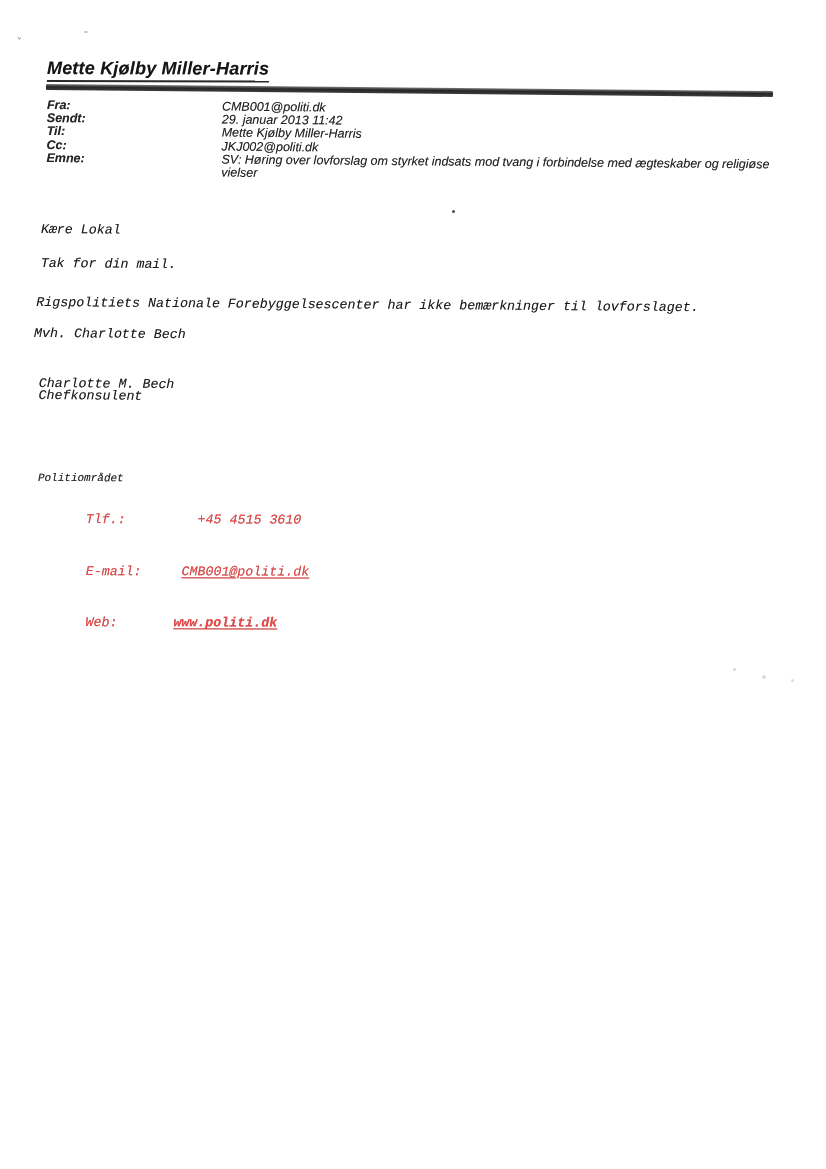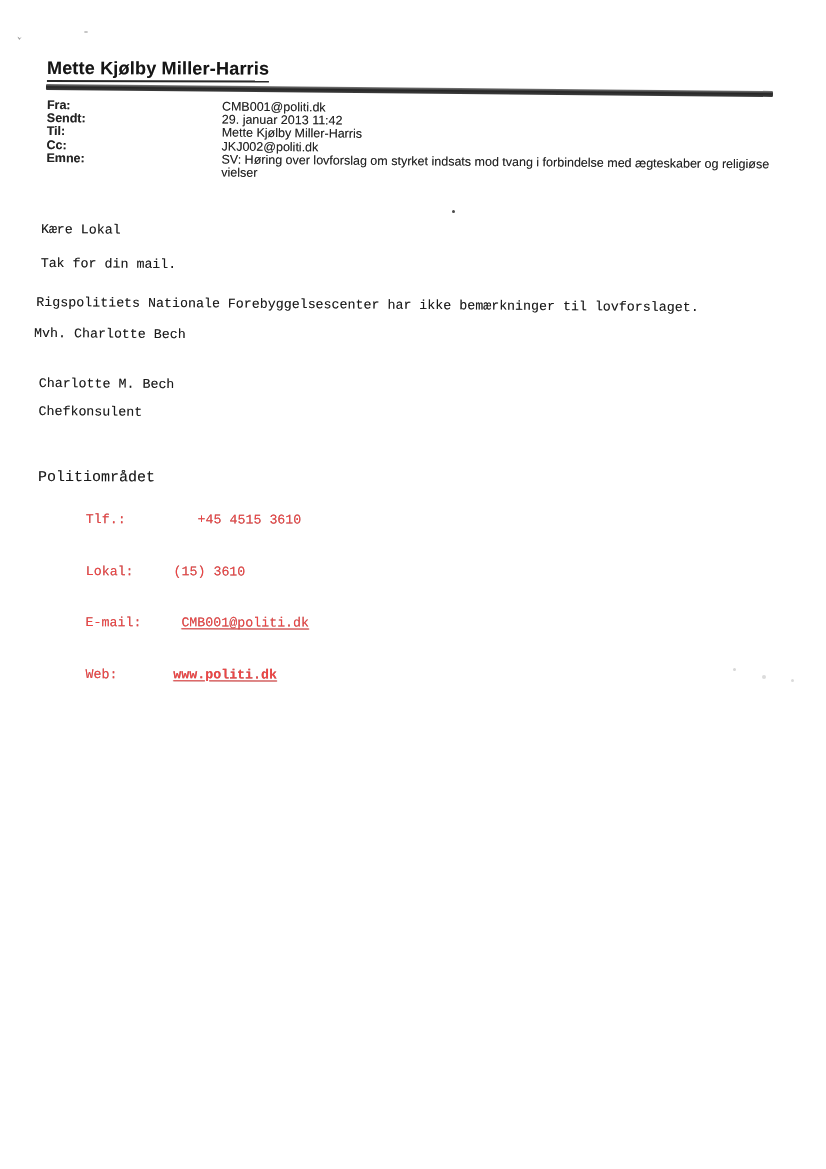--- a/index.html
+++ b/index.html
@@ -1,20 +1,20 @@
 <!DOCTYPE html>
 <html><head>
 <meta charset="utf-8">
 <style>
   * { margin:0; padding:0; box-sizing:border-box; }
   html,body { background:#e8e8e8; }
   .page {
     position:relative; width:826px; height:1169px; margin:0 auto;
     background:#ffffff; overflow:hidden;
-    font-family:"Liberation Sans", sans-serif; color:#1f1f1f;
+    font-family:"Liberation Sans", sans-serif; color:#1f1f1f;font-style:italic;
   }
   .scan { text-shadow:0 0 0.5px rgba(0,0,0,.4); }
 
   
   .doc-title{
     position:absolute; left:47px; top:58px;
     font-size:18px; font-weight:bold; letter-spacing:.2px; color:#161616;
     border-bottom:2px solid #2a2a2a; padding-bottom:1px;
     transform:rotate(.15deg); transform-origin:left top;
     display:inline-block;
@@ -43,27 +43,27 @@
     position:absolute; left:41px; top:222px; width:740px;
     transform:rotate(.45deg); transform-origin:left top;
     font-size:13.3px; color:#1b1b1b;
   }
   .para{ position:absolute; left:0; white-space:pre; }
   .p0{ top:0; }
   .p1{ top:34px; }
   .p2{ top:73px; left:-4px; }
   .p3{ top:104px; left:-6px; }
   .sig-name{ top:154px; left:-1px; }
-  .sig-title{ top:182px; left:-1px; }
+  .sig-title{ top:166px; left:-1px; }
 
   
   .org-block{
     position:absolute; left:38px; top:438px;
     transform:rotate(.12deg); transform-origin:left top;
-    font-size:15px; line-height:16.2px; color:#1b1b1b; white-space:pre;
+    font-size:11px; line-height:16.2px; color:#1b1b1b; white-space:pre;
   }
   .contact-block{
     position:absolute; left:38px; top:494px;
     transform:rotate(.12deg); transform-origin:left top;
     font-size:13.3px; line-height:17.2px; color:#ef4444;
   }
   .crow{ white-space:pre; }
   .u{ text-decoration:underline; text-underline-offset:2px; }
   .b{ font-weight:bold; }
 
@@ -126,23 +126,20 @@
 
   <div class="org-block mono scan">
     <div>Politiområdet</div>
   </div>
 
   <div class="contact-block mono scan">
     <div class="crow">
       <span>Tlf.:</span><span>         </span><span>+45 4515 3610</span>
     </div>
     <div class="crow">
-      <span>Lokal:</span><span>     </span><span>(15) 3610</span>
-    </div>
-    <div class="crow">
       <span>E-mail:</span><span>     </span><span class="u">CMB001@politi.dk</span>
     </div>
     <div class="crow">
       <span>Web:</span><span>       </span><span class="u b">www.politi.dk</span>
     </div>
   </div>
 
 </div>
 
 </body></html>

